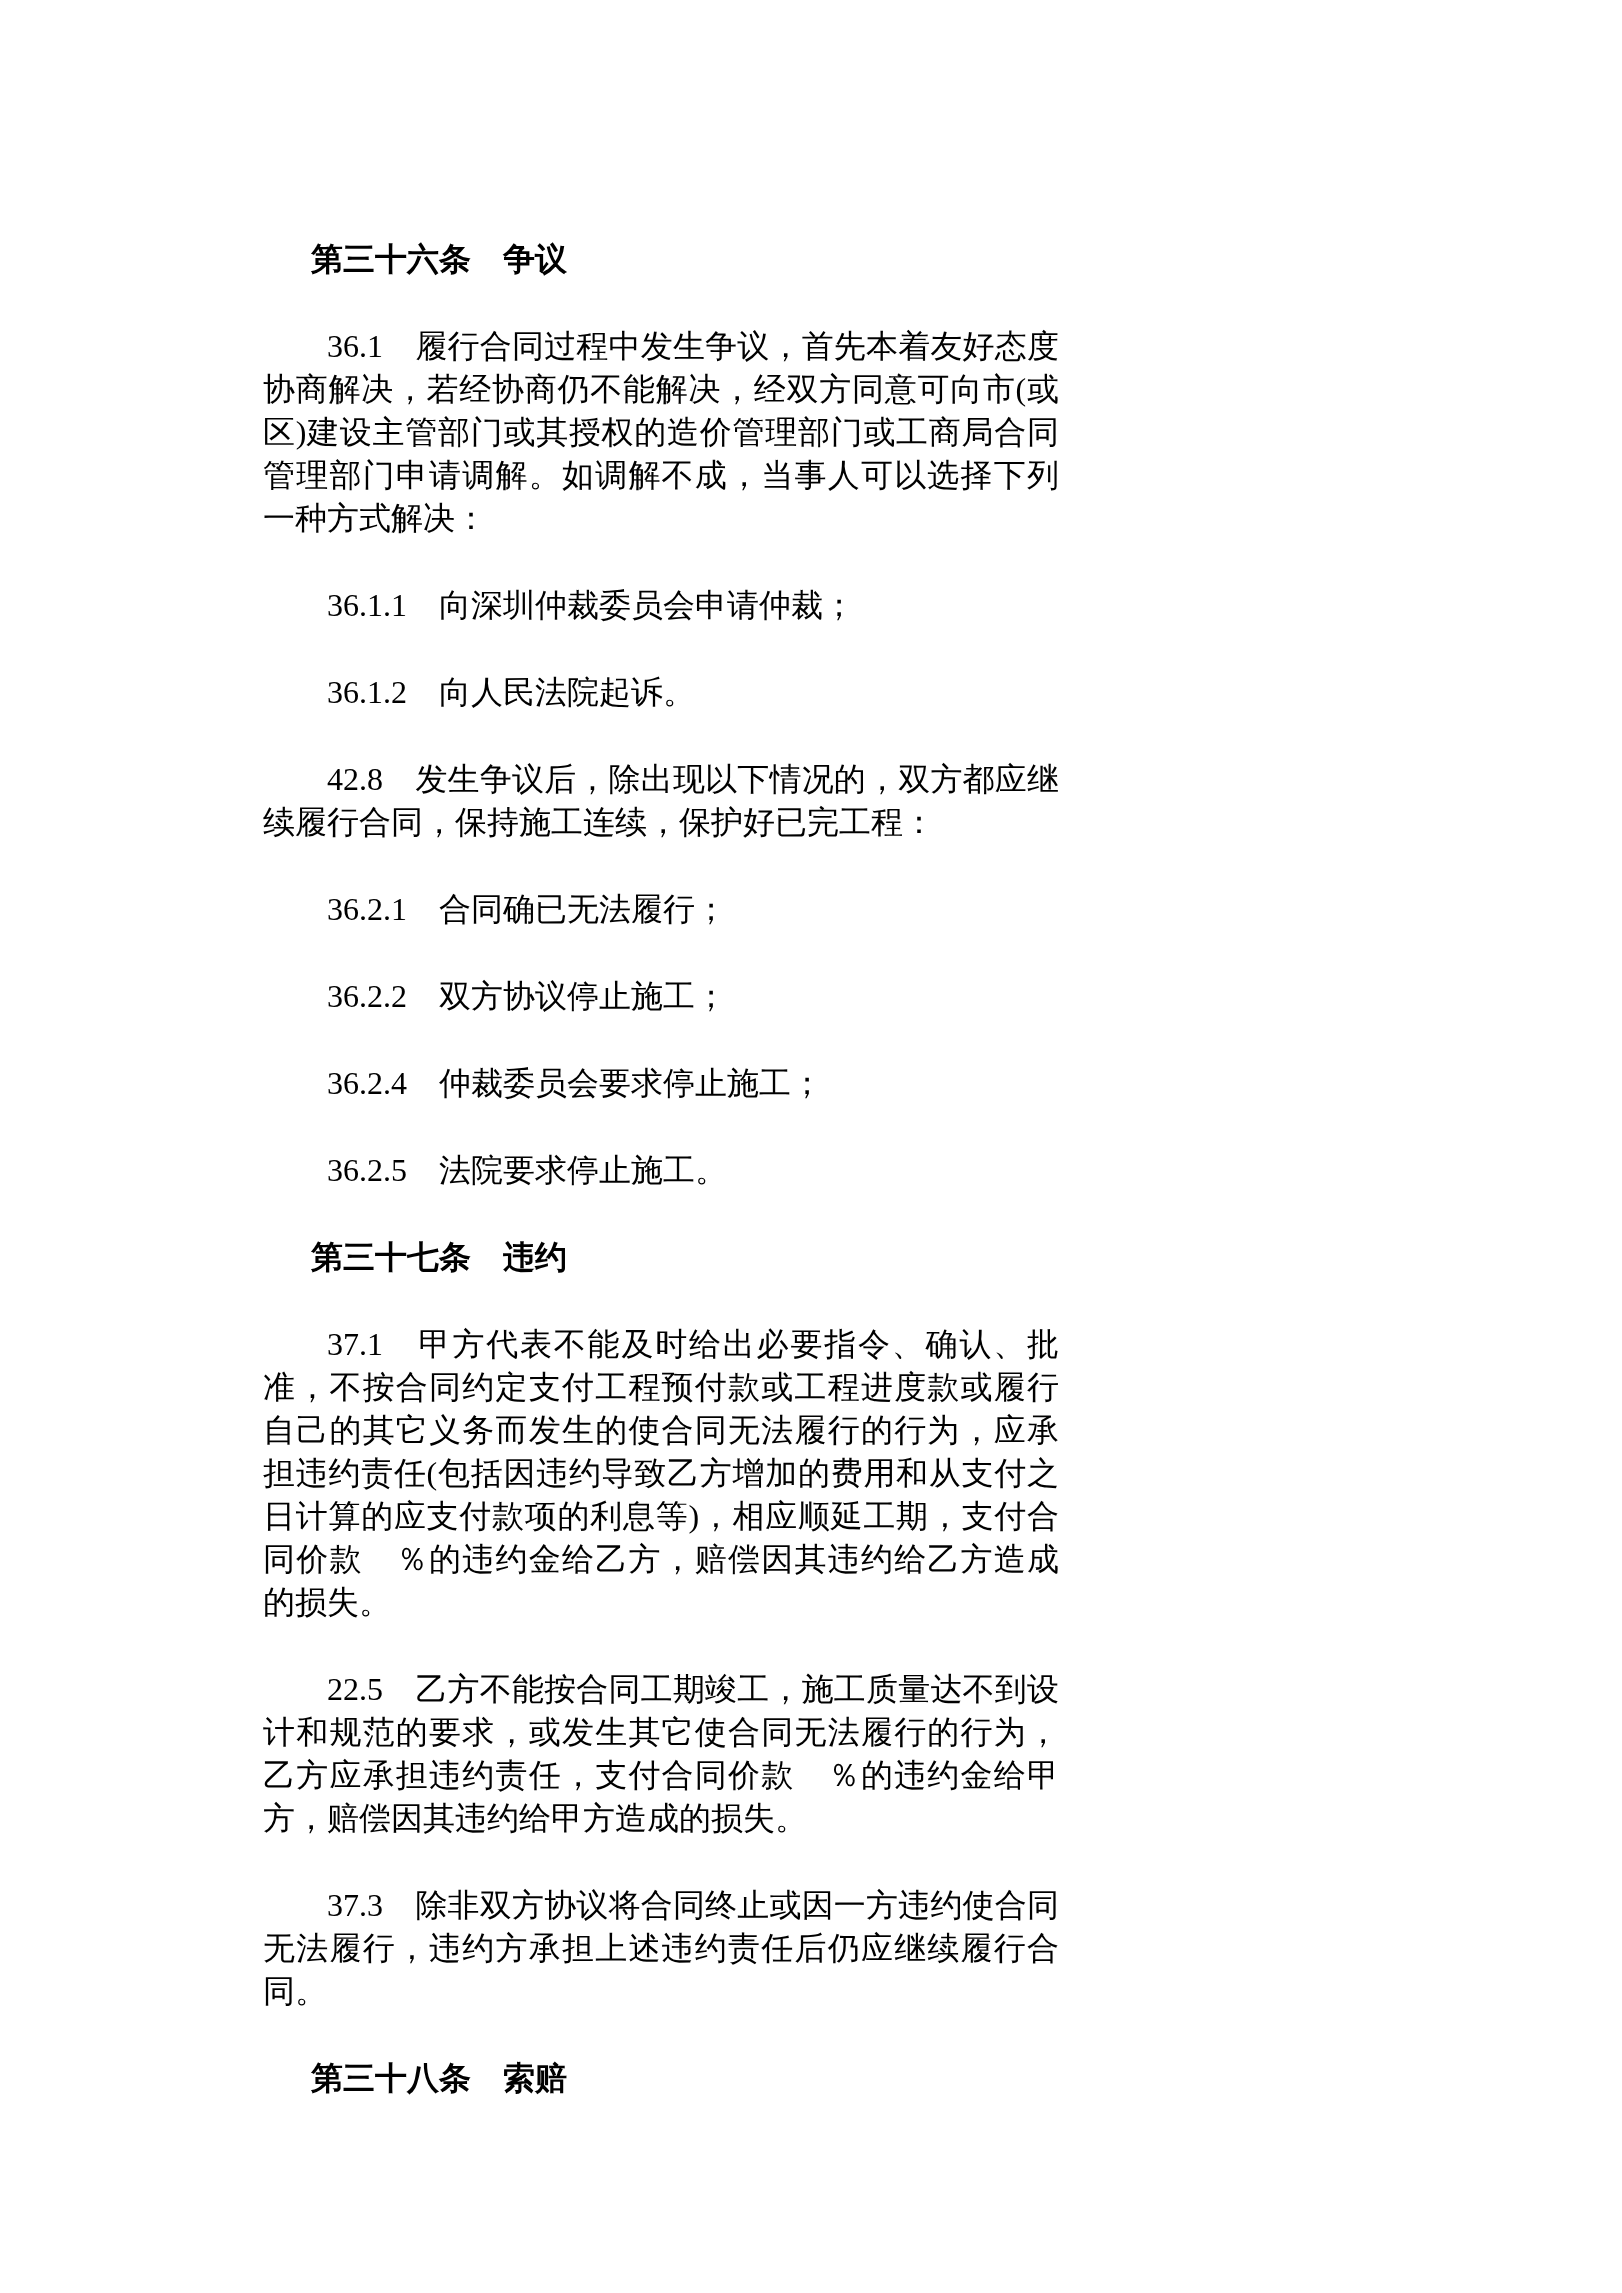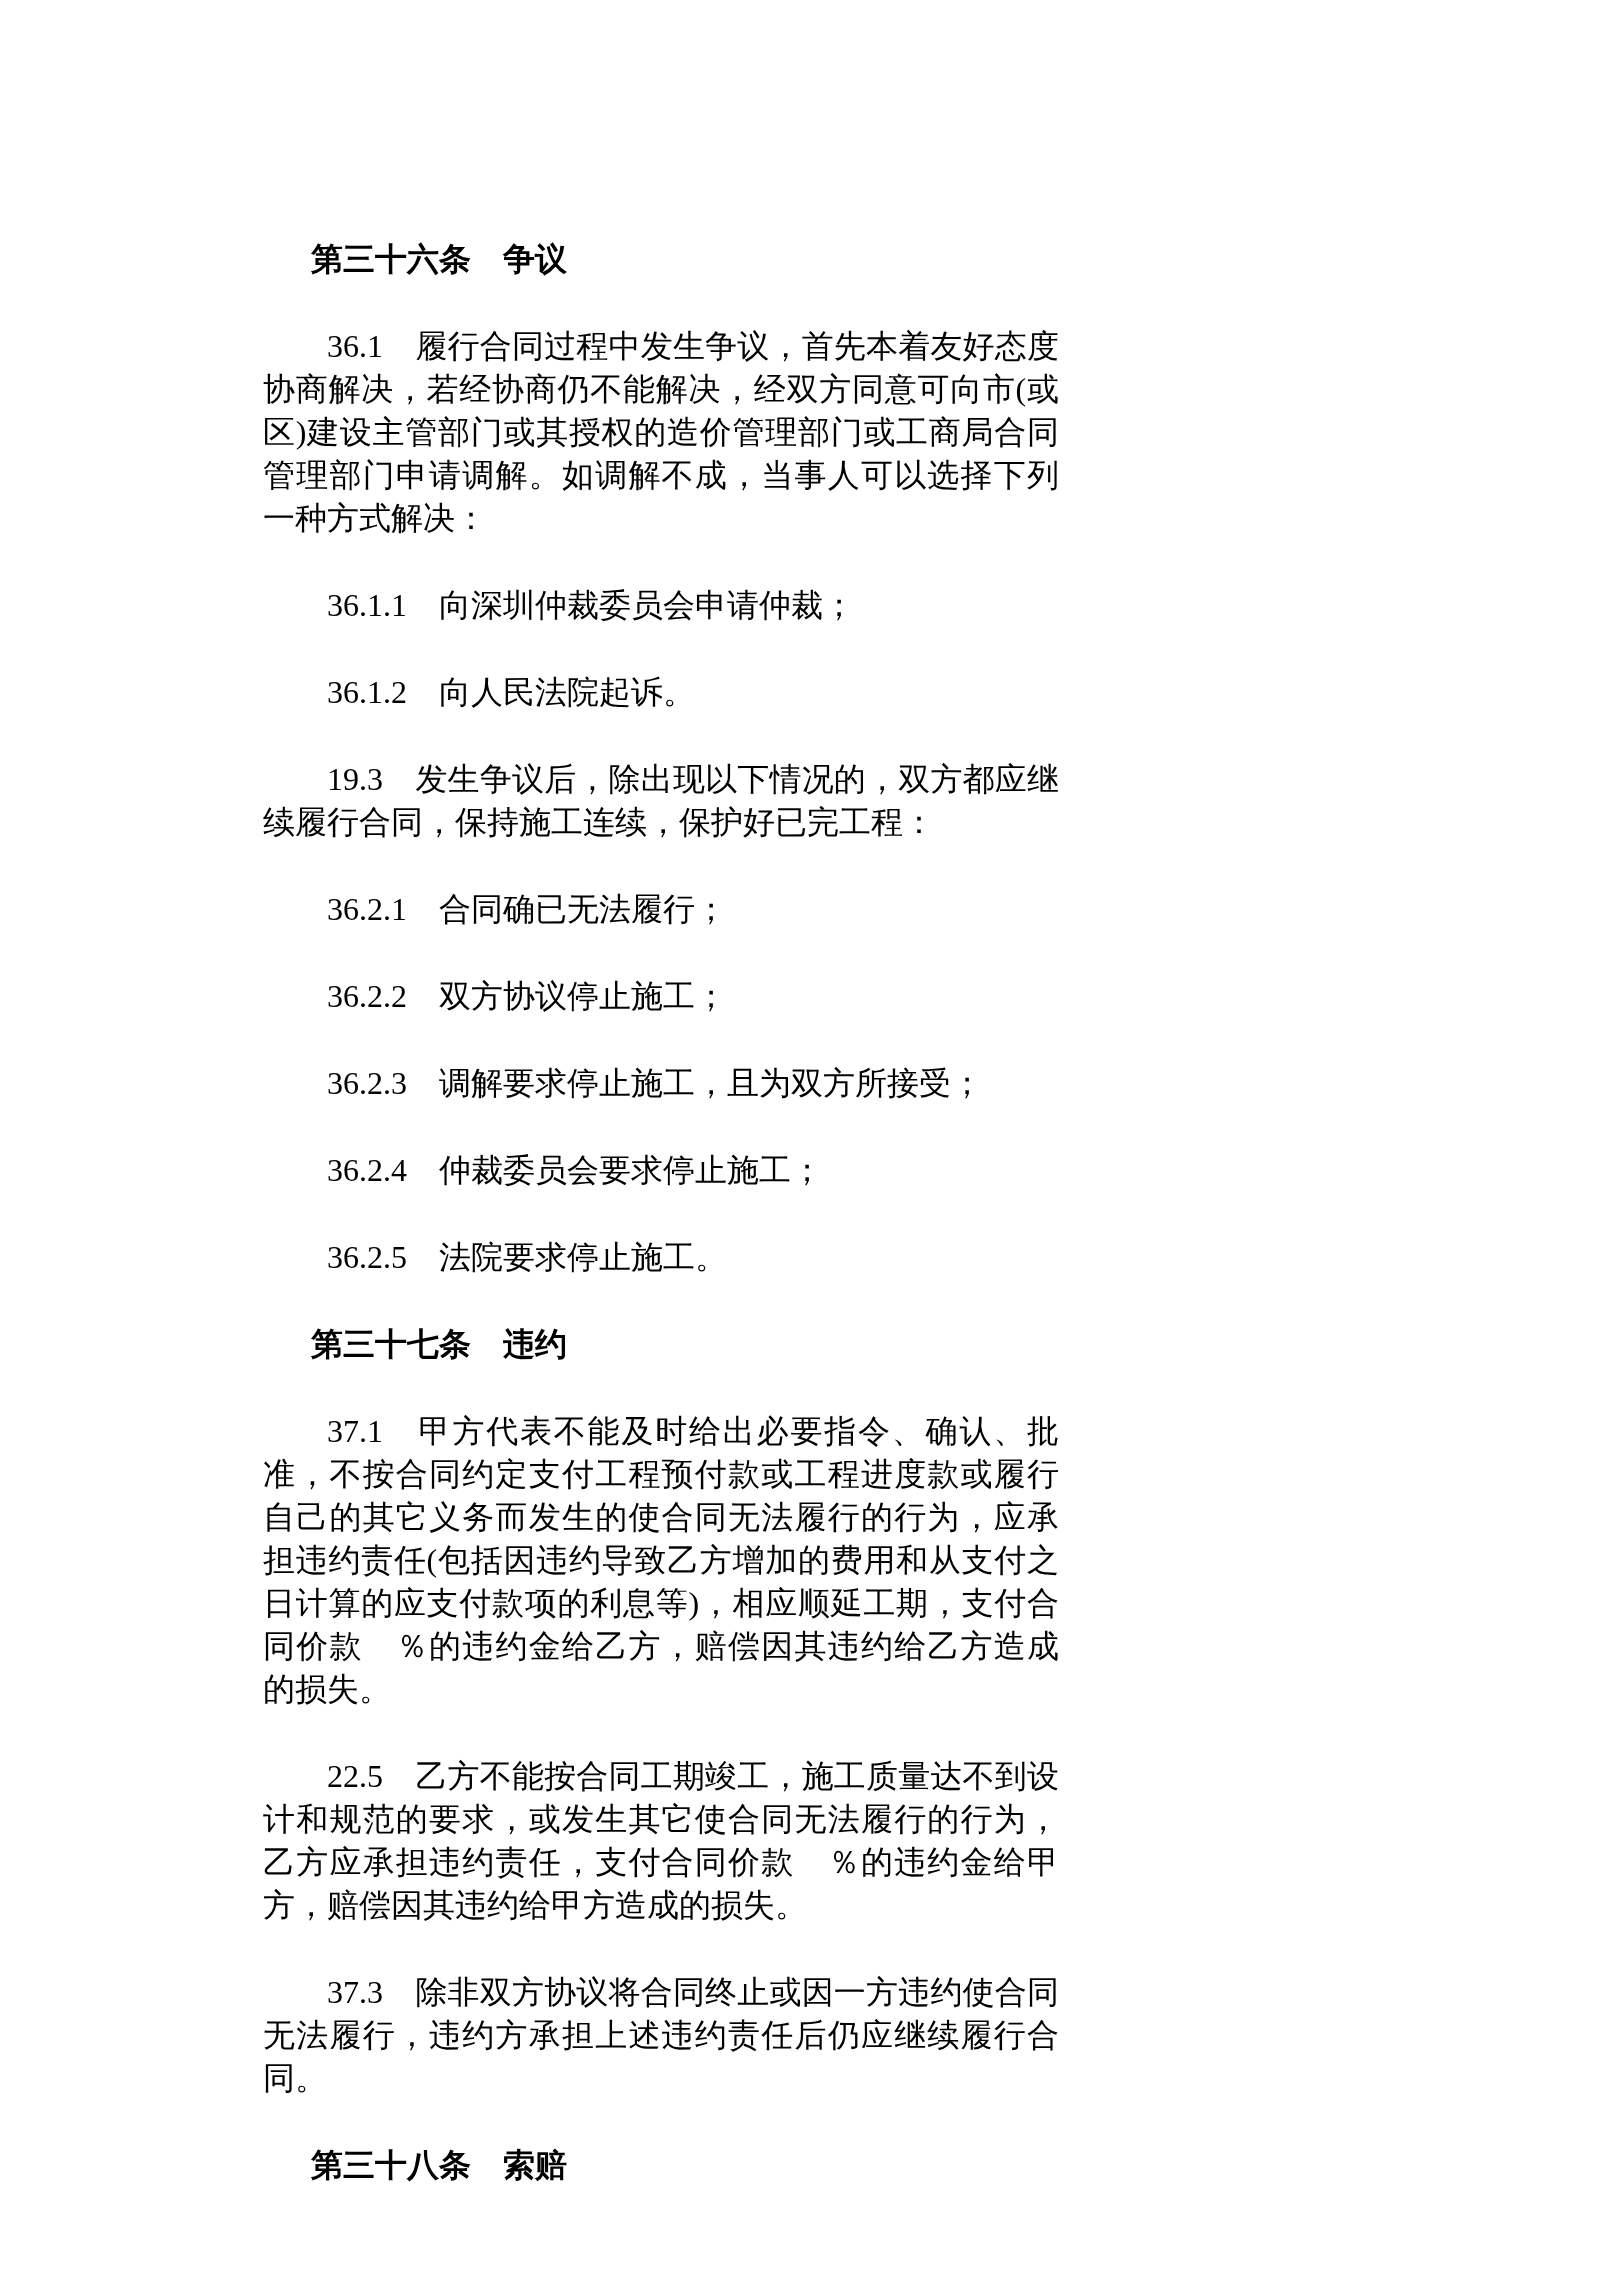--- a/index.html
+++ b/index.html
@@ -38,24 +38,23 @@
 </head>
 <body>
 
 <div class="page">
 
   <h2 class="heading">第三十六条　争议</h2>
 
   <p class="para">36.1　履行合同过程中发生争议，首先本着友好态度协商解决，若经协商仍不能解决，经双方同意可向市(或区)建设主管部门或其授权的造价管理部门或工商局合同管理部门申请调解。如调解不成，当事人可以选择下列一种方式解决：</p>
   <p class="para">36.1.1　向深圳仲裁委员会申请仲裁；</p>
   <p class="para">36.1.2　向人民法院起诉。</p>
-  <p class="para">19.3　发生争议后，除出现以下情况的，双方都应继续履行合同，保持施工连续，保护好已完工程：</p>
+  <p class="para">42.8　发生争议后，除出现以下情况的，双方都应继续履行合同，保持施工连续，保护好已完工程：</p>
   <p class="para">36.2.1　合同确已无法履行；</p>
   <p class="para">36.2.2　双方协议停止施工；</p>
-  <p class="para">36.2.3　调解要求停止施工，且为双方所接受；</p>
   <p class="para">36.2.4　仲裁委员会要求停止施工；</p>
   <p class="para">36.2.5　法院要求停止施工。</p>
 
   <h2 class="heading">第三十七条　违约</h2>
 
   <p class="para">37.1　甲方代表不能及时给出必要指令、确认、批准，不按合同约定支付工程预付款或工程进度款或履行自己的其它义务而发生的使合同无法履行的行为，应承担违约责任(包括因违约导致乙方增加的费用和从支付之日计算的应支付款项的利息等)，相应顺延工期，支付合同价款　％的违约金给乙方，赔偿因其违约给乙方造成的损失。</p>
   <p class="para">22.5　乙方不能按合同工期竣工，施工质量达不到设计和规范的要求，或发生其它使合同无法履行的行为，乙方应承担违约责任，支付合同价款　％的违约金给甲方，赔偿因其违约给甲方造成的损失。</p>
   <p class="para">37.3　除非双方协议将合同终止或因一方违约使合同无法履行，违约方承担上述违约责任后仍应继续履行合同。</p>
 
   <h2 class="heading">第三十八条　索赔</h2>

